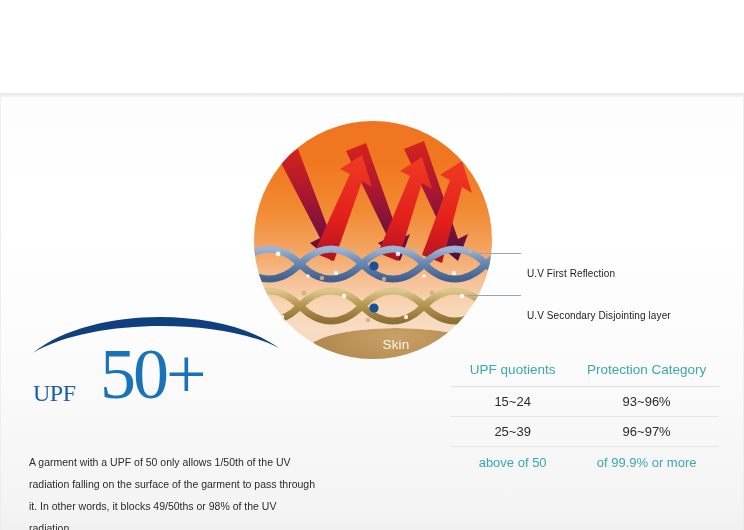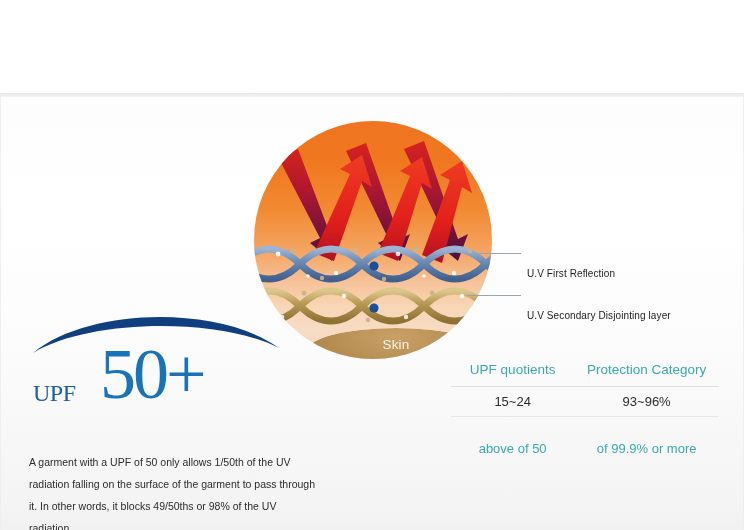--- a/index.html
+++ b/index.html
@@ -227,21 +227,21 @@
     padding-bottom: 9px;
     border-bottom: 1px solid #e0e0e0;
   }
   #upf-table tbody td {
     color: #2b2b2b;
     border-bottom: 1px solid #e6e6e6;
   }
   #upf-table tbody tr.summary td {
     color: #3aa8b0;
     border-bottom: none;
-    padding-top: 24px;
+    padding-top: 8px;
   }
   #upf-table col.c1 { width: 46%; }
   #upf-table col.c2 { width: 54%; }
 </style>
 </head>
 <body>
 
 <div id="page">
 
 
@@ -370,20 +370,24 @@
         <tr>
           <th>UPF quotients</th>
           <th>Protection Category</th>
         </tr>
       </thead>
       <tbody>
         <tr>
           <td>15~24</td>
           <td>93~96%</td>
         </tr>
+        <tr>
+          <td>25~39</td>
+          <td>96~97%</td>
+        </tr>
         <tr class="summary">
           <td>above of 50</td>
           <td>of 99.9% or more</td>
         </tr>
       </tbody>
     </table>
 
   </div>
 </div>
 

